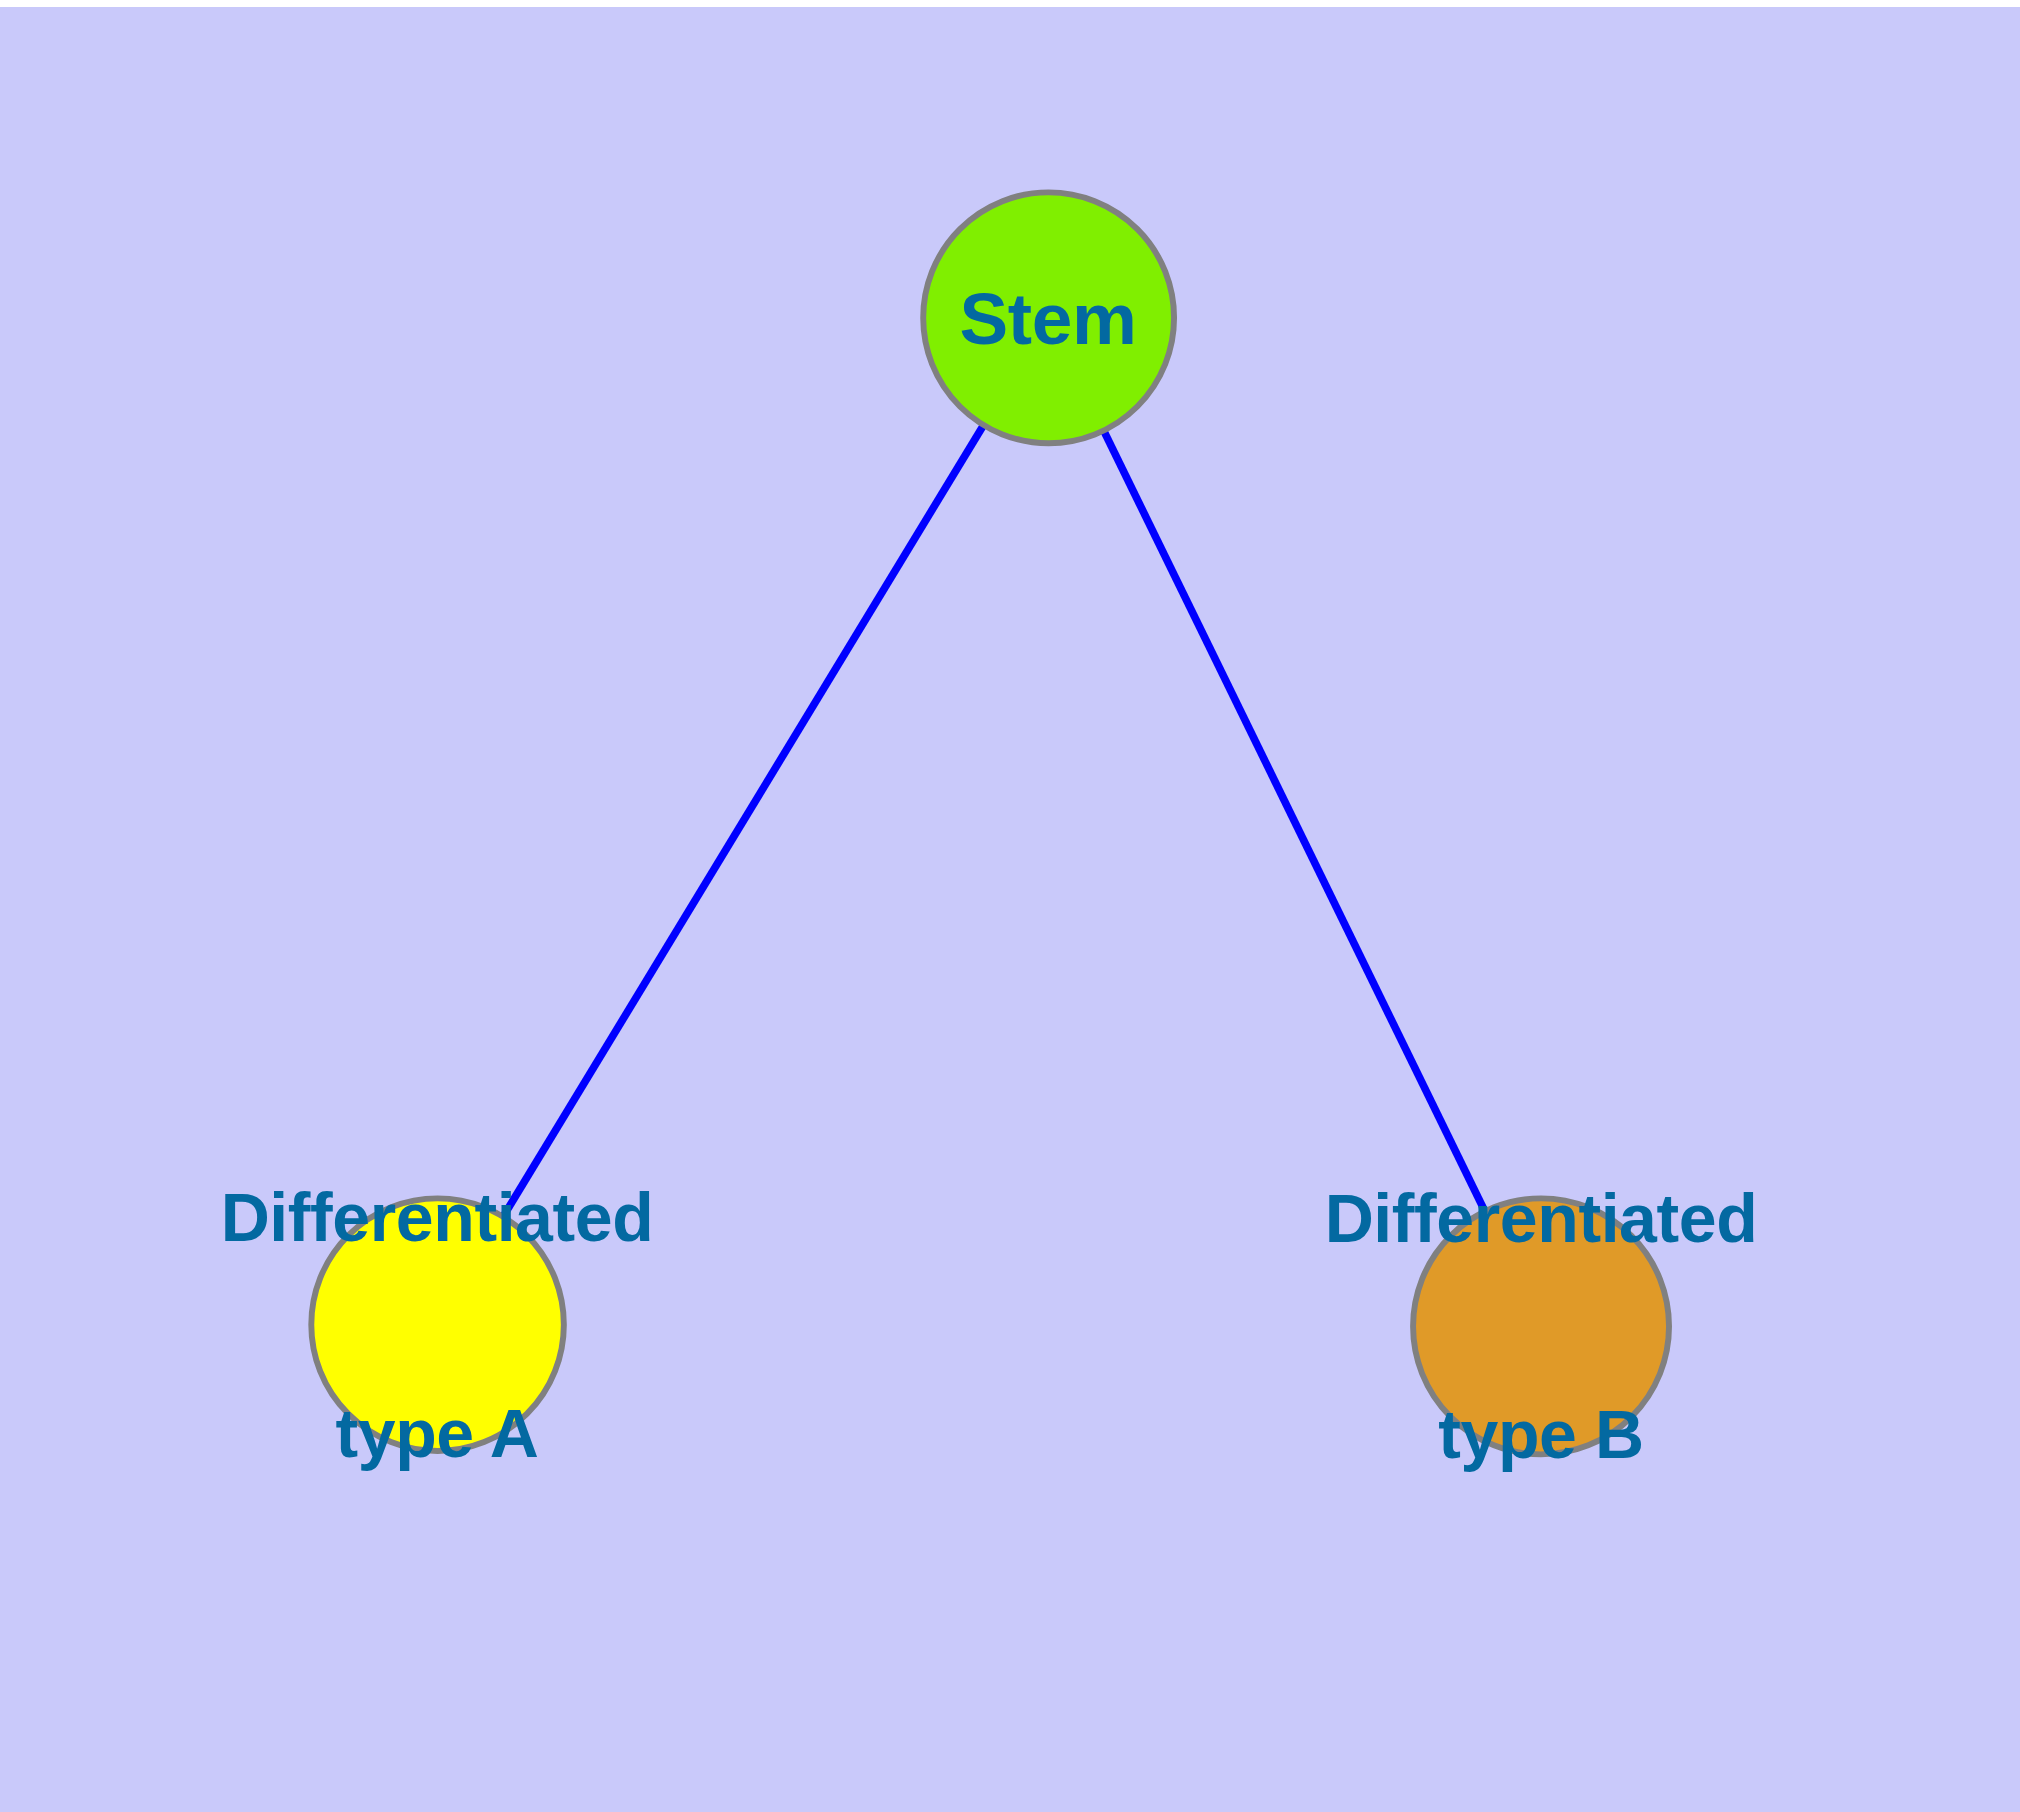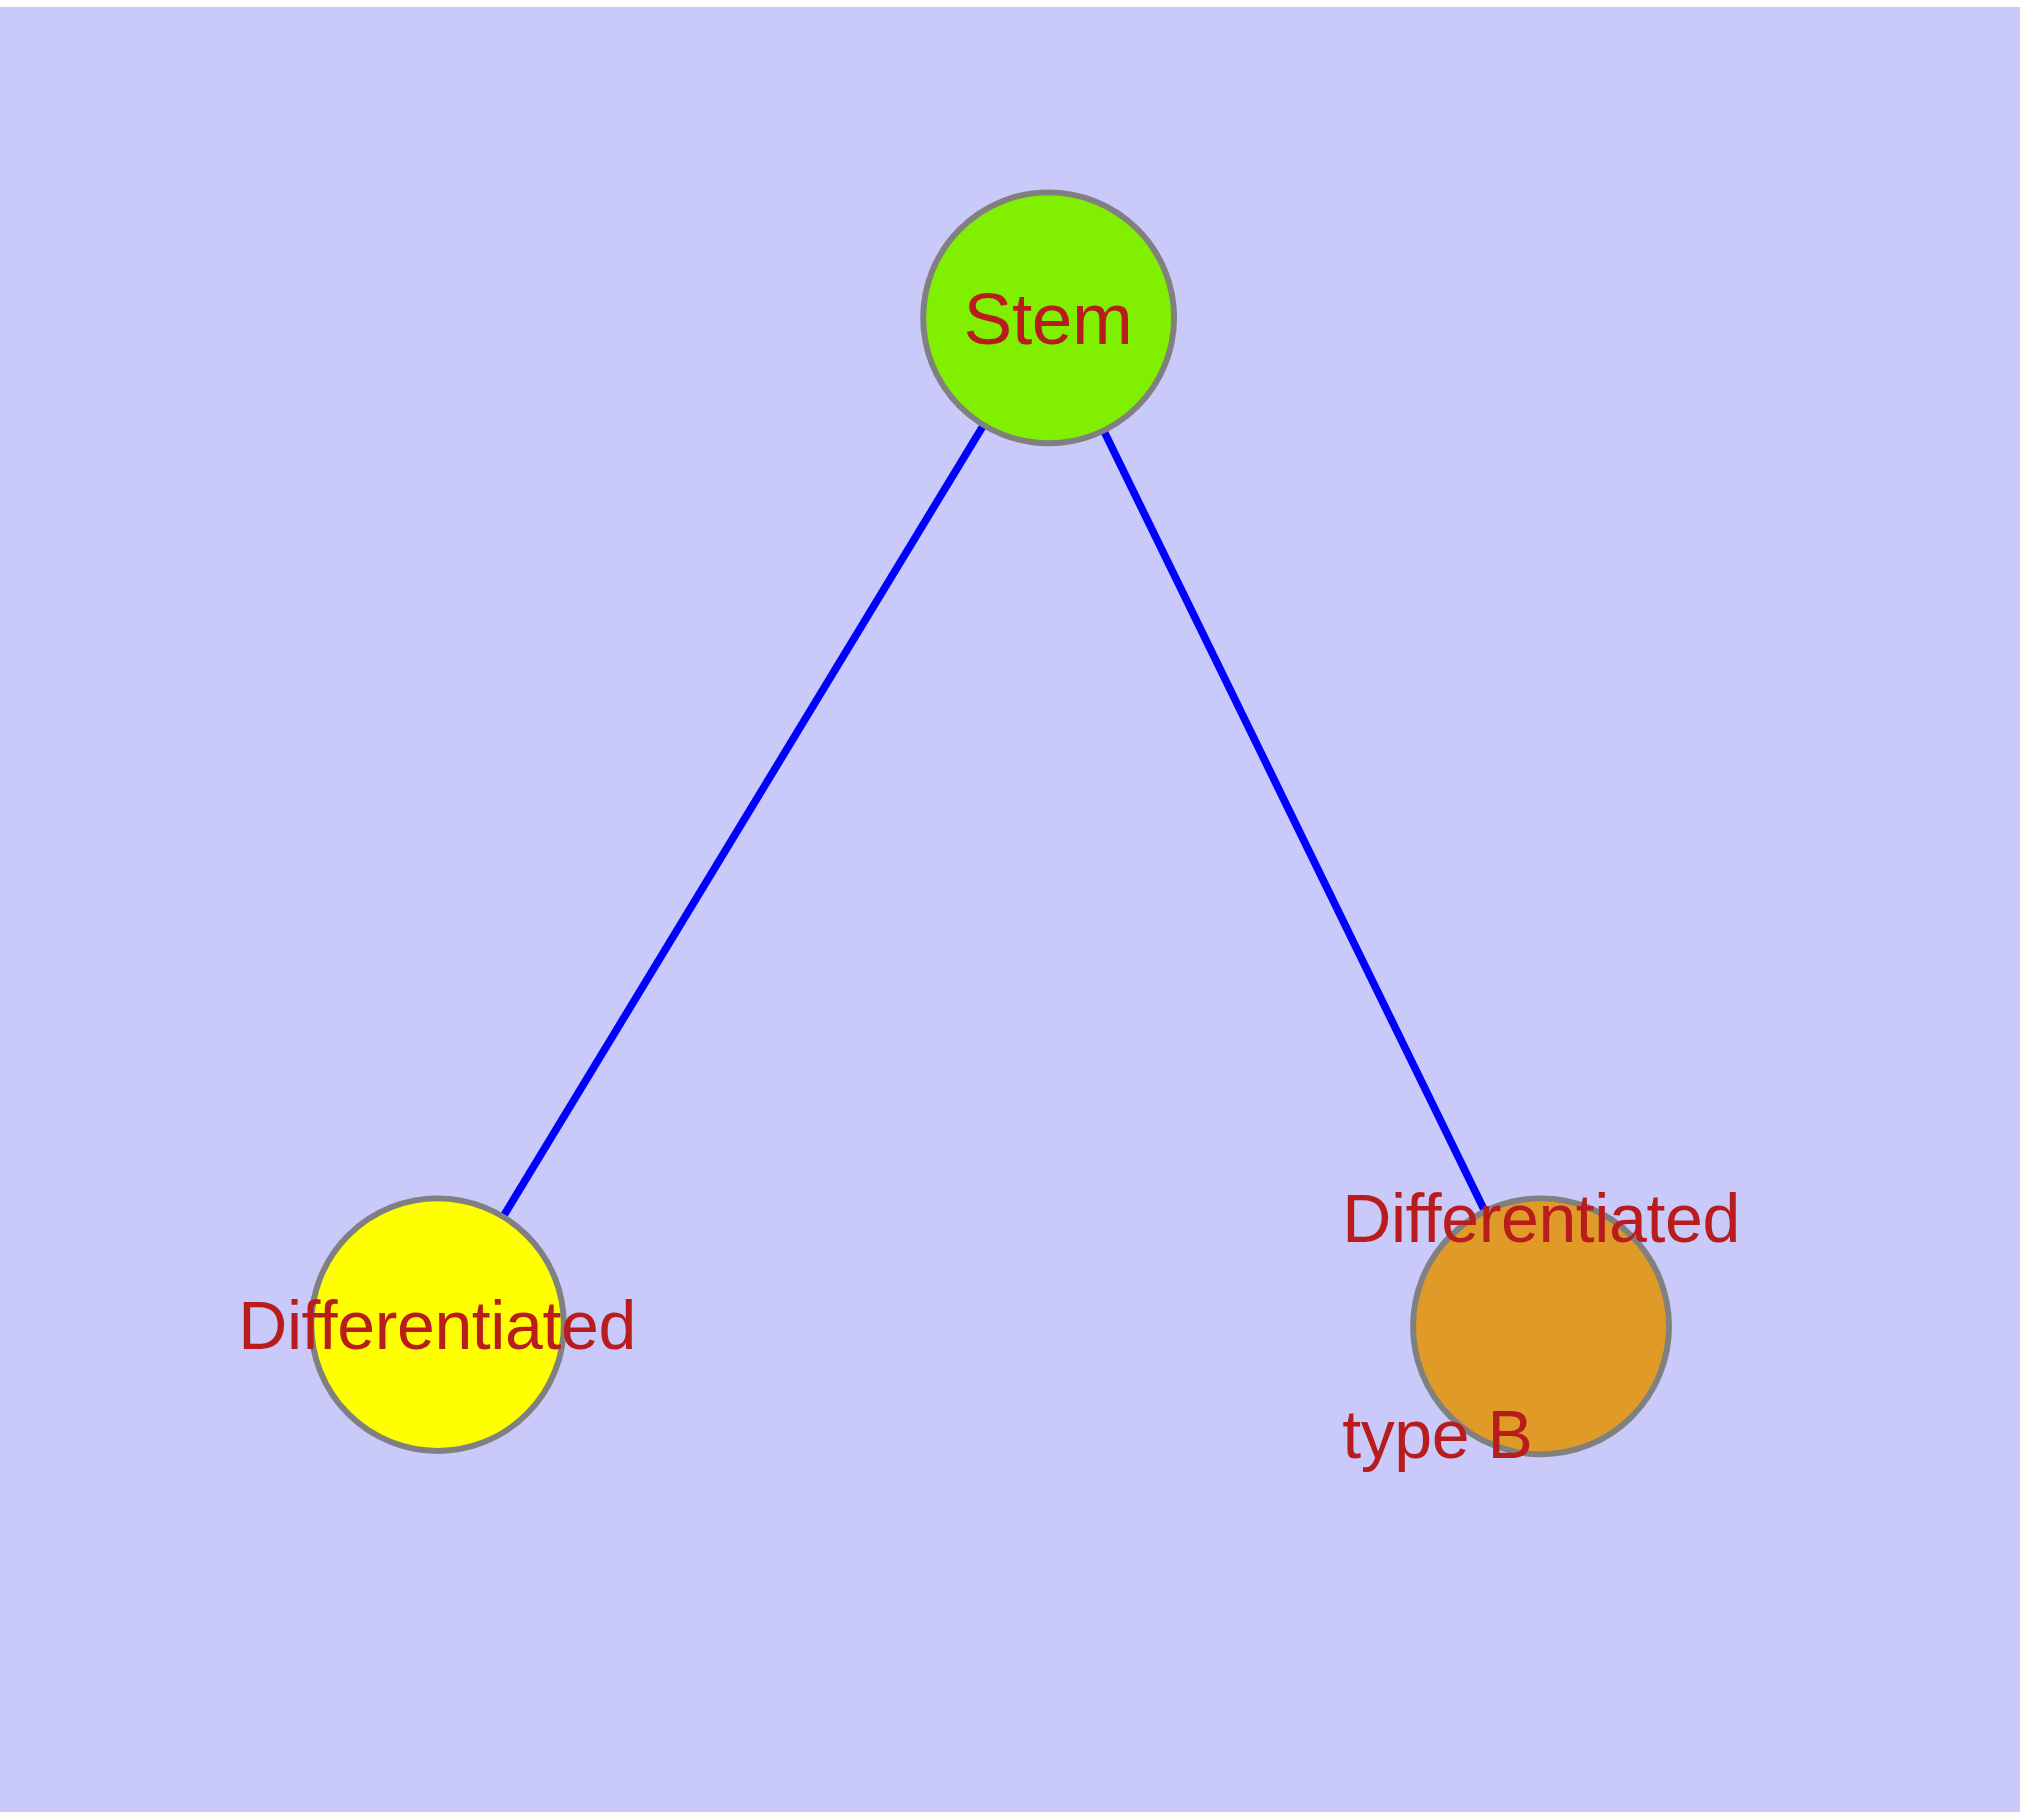--- a/index.html
+++ b/index.html
@@ -26,23 +26,23 @@
   }
   #graph-svg {
     position: absolute;
     left: 0;
     top: 0;
     width: 2021px;
     height: 1812px;
   }
   .node-label {
     position: absolute;
-    text-align: left;
-    font-weight: normal;
-    color: #b91c1c;
+    text-align: center;
+    font-weight: bold;
+    color: #0369a1;
     white-space: pre;
     line-height: 1.06;
     letter-spacing: -0.4px;
     transform: translate(-50%, -50%);
     pointer-events: none;
   }
   .label-stem   { font-size: 73px; }
   .label-leaf   { font-size: 68px; }
 </style>
 </head>
@@ -63,20 +63,21 @@
       <circle cx="1818" cy="1565" r="151" fill="#e09a28" stroke="#808080" stroke-width="7"></circle>
     </g>
   </svg>
 
   <div class="node-label label-stem" style="left:1048px; top:318px;">
     <div>Stem</div>
   </div>
 
   <div class="node-label label-leaf" style="left:437px; top:1325px;">
     <div>Differentiated</div>
+    <div>type A</div>
   </div>
 
   <div class="node-label label-leaf" style="left:1541px; top:1326px;">
     <div>Differentiated</div>
     <div>type B</div>
   </div>
 
 </div>
 
 

